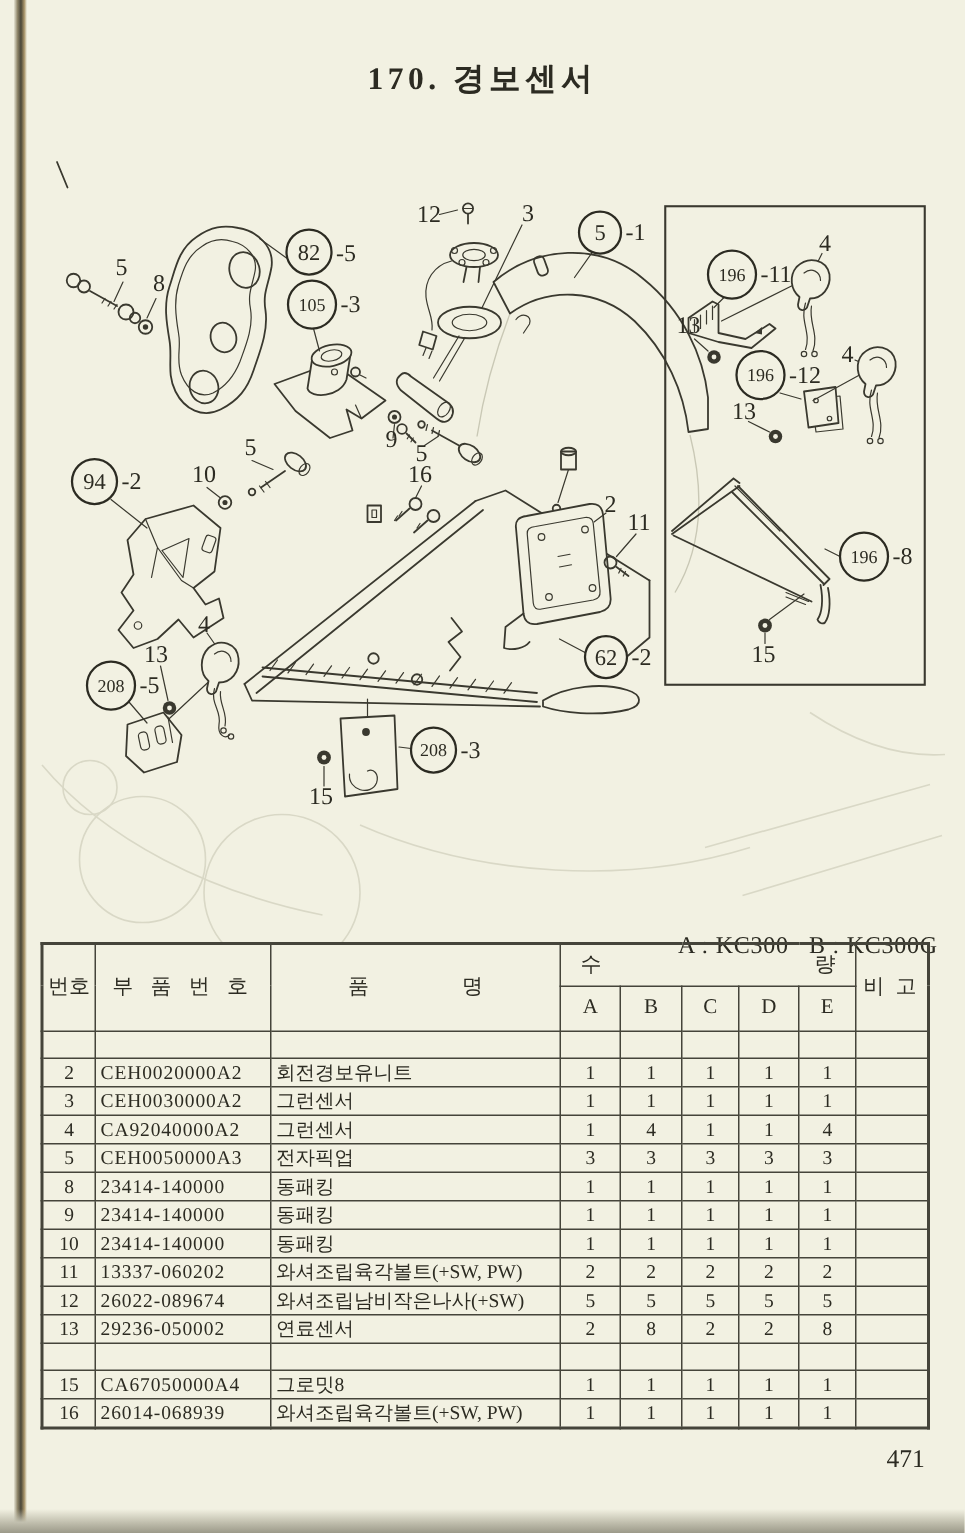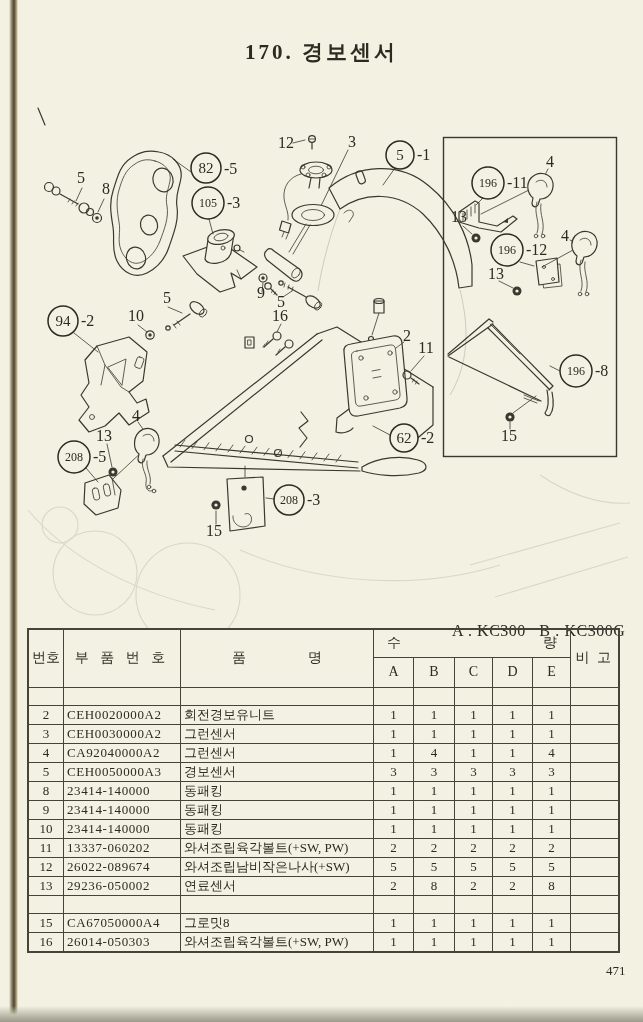--- a/index.html
+++ b/index.html
@@ -9,21 +9,21 @@
     font-family:"Liberation Serif","DejaVu Serif",serif;color:#2c2b22;
   }
   .binding{position:absolute;left:9px;top:0;width:9px;height:100%;
     background:linear-gradient(to right,rgba(242,241,226,0) 0%,#8d8468 30%,#4a4638 55%,#a89469 80%,rgba(242,241,226,0) 100%);}
   .bottom-edge{position:absolute;left:0;top:1006px;width:100%;height:16px;
     background:linear-gradient(to bottom,rgba(242,241,226,0) 0%,#c2c0af 55%,#9b9989 100%);}
   .title{position:absolute;left:0;top:38px;width:100%;text-align:center;
     font-size:21px;font-weight:bold;letter-spacing:3px;}
   .legend{position:absolute;left:452px;top:577px;font-size:16px;line-height:21.5px;
     letter-spacing:.5px;white-space:pre;}
-  .pagenum{position:absolute;left:591px;top:963px;font-size:13px;margin-left:15px;}
+  .pagenum{position:absolute;left:591px;top:963px;font-size:17px;}
   .diagram{position:absolute;left:0;top:95px;}
 
   table.parts{position:absolute;left:27px;top:628px;border-collapse:collapse;
     border:2px solid #45443a;table-layout:fixed;}
   .parts th,.parts td{border:1px solid #45443a;font-weight:normal;font-size:13px;
     padding:0 3px;overflow:hidden;white-space:nowrap;color:#2c2b22;}
   .parts thead th{font-size:14px;text-align:center;}
   .parts thead tr:first-child{height:28px}
   .parts thead tr:nth-child(2){height:30px}
   .parts tbody tr{height:18px}
@@ -466,21 +466,21 @@
         <td class="c-qty">1</td>
         <td class="c-qty">4</td>
         <td class="c-qty">1</td>
         <td class="c-qty">1</td>
         <td class="c-qty">4</td>
         <td class="c-rem"></td>
       </tr>
       <tr>
         <td class="c-no">5</td>
         <td class="c-part">CEH0050000A3</td>
-        <td class="c-name">경보센서</td>
+        <td class="c-name">전자픽업</td>
         <td class="c-qty">3</td>
         <td class="c-qty">3</td>
         <td class="c-qty">3</td>
         <td class="c-qty">3</td>
         <td class="c-qty">3</td>
         <td class="c-rem"></td>
       </tr>
       <tr>
         <td class="c-no">8</td>
         <td class="c-part">23414-140000</td>
@@ -564,21 +564,21 @@
         <td class="c-name">그로밋8</td>
         <td class="c-qty">1</td>
         <td class="c-qty">1</td>
         <td class="c-qty">1</td>
         <td class="c-qty">1</td>
         <td class="c-qty">1</td>
         <td class="c-rem"></td>
       </tr>
       <tr>
         <td class="c-no">16</td>
-        <td class="c-part">26014-050303</td>
+        <td class="c-part">26014-068939</td>
         <td class="c-name">와셔조립육각볼트(+SW, PW)</td>
         <td class="c-qty">1</td>
         <td class="c-qty">1</td>
         <td class="c-qty">1</td>
         <td class="c-qty">1</td>
         <td class="c-qty">1</td>
         <td class="c-rem"></td>
       </tr>
     </tbody>
 </table>

